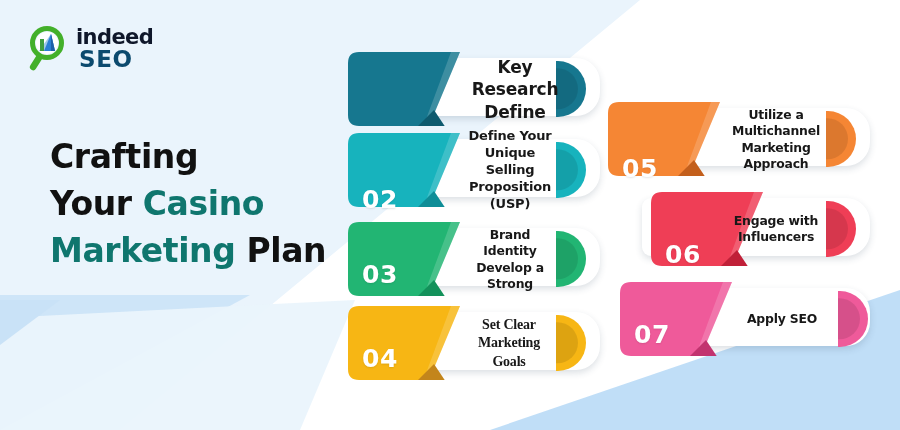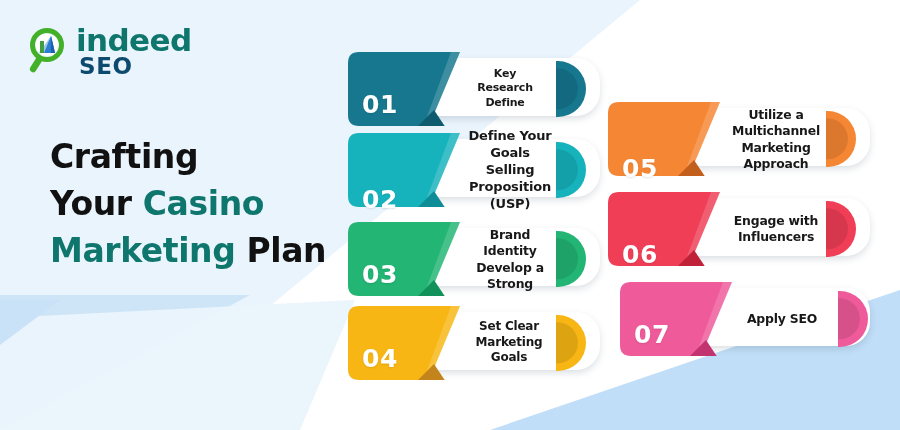--- a/index.html
+++ b/index.html
@@ -33,23 +33,23 @@
     left: 26px;
     top: 26px;
     display: flex;
     align-items: center;
     gap: 6px;
     z-index: 6;
   }
   #logo-mark { width: 44px; height: 46px; flex: 0 0 44px; }
   #logo-words { display: flex; flex-direction: column; line-height: 0.92; }
   #logo-indeed {
-    font-size: 31px;
-    font-weight: 700;
-    color: #0f766e;
+    font-size: 21px;
+    font-weight: 700;
+    color: #0f172a;
     letter-spacing: -0.6px;
     font-family: "DejaVu Sans", sans-serif;
   }
   #logo-seo {
     font-size: 23px;
     font-weight: 700;
     color: #0c4a6e;
     letter-spacing: 0.6px;
     margin-left: 3px;
     margin-top: 1px;
@@ -206,43 +206,42 @@
       <div class="card" style="left: 348px; top: 52px; width: 252px; height: 74px;">
         <div class="card-inner">
           <div class="plate"></div>
           <div class="endcap" style="width: 30px; height: 56px; left: 208px; background: rgb(22, 119, 143);"></div>
           <div class="numblock" style="width: 118px; height: 74px;">
             <svg class="numblock-shape" viewBox="0 0 118 74" preserveAspectRatio="none">
               <path d="M 11 0 L 112 0 L 86 62 Q 84 74 72 74 L 11 74 Q 0 74 0 63 L 0 11 Q 0 0 11 0 Z" fill="#16778f"></path>
               <path d="M 112 0 L 103 0 L 77 70 L 86 62 Z" fill="#ffffff" opacity="0.17"></path>
               <path d="M 86 58 L 100 79 L 70 74 Z" fill="#0e5a6e"></path>
             </svg>
-            <div class="num">01</div>
-          </div>
-          <div class="label" style="left: 118px; right: 56px; font-size: 11px;">
+          </div>
+          <div class="label" style="left: 118px; right: 36px; font-size: 17px;">
             <div>Key Research</div>
             <div>Define</div>
           </div>
         </div>
       </div>
       <div class="card" style="left: 348px; top: 133px; width: 252px; height: 74px;">
         <div class="card-inner">
           <div class="plate"></div>
           <div class="endcap" style="width: 30px; height: 56px; left: 208px; background: rgb(23, 179, 189);"></div>
           <div class="numblock" style="width: 118px; height: 88px; padding-left: 37px;">
             <svg class="numblock-shape" viewBox="0 0 118 74" preserveAspectRatio="none">
               <path d="M 11 0 L 112 0 L 86 62 Q 84 74 72 74 L 11 74 Q 0 74 0 63 L 0 11 Q 0 0 11 0 Z" fill="#17b3bd"></path>
               <path d="M 112 0 L 103 0 L 77 70 L 86 62 Z" fill="#ffffff" opacity="0.17"></path>
               <path d="M 86 58 L 100 79 L 70 74 Z" fill="#0f8d97"></path>
             </svg>
             <div class="num">02</div>
           </div>
           <div class="label" style="left: 118px; right: 46px; font-size: 13px;">
             <div>Define Your</div>
-            <div>Goals Selling</div>
+            <div>Unique Selling</div>
             <div>Proposition (USP)</div>
           </div>
         </div>
       </div>
       <div class="card" style="left: 348px; top: 222px; width: 252px; height: 74px;">
         <div class="card-inner">
           <div class="plate"></div>
           <div class="endcap" style="width: 30px; height: 56px; left: 208px; background: rgb(34, 181, 115);"></div>
           <div class="numblock" style="width: 118px; height: 74px;">
             <svg class="numblock-shape" viewBox="0 0 118 74" preserveAspectRatio="none">
@@ -263,21 +262,21 @@
           <div class="plate"></div>
           <div class="endcap" style="width: 30px; height: 56px; left: 208px; background: rgb(247, 182, 20);"></div>
           <div class="numblock" style="width: 118px; height: 74px;">
             <svg class="numblock-shape" viewBox="0 0 118 74" preserveAspectRatio="none">
               <path d="M 11 0 L 112 0 L 86 62 Q 84 74 72 74 L 11 74 Q 0 74 0 63 L 0 11 Q 0 0 11 0 Z" fill="#f7b614"></path>
               <path d="M 112 0 L 103 0 L 77 70 L 86 62 Z" fill="#ffffff" opacity="0.17"></path>
               <path d="M 86 58 L 100 79 L 70 74 Z" fill="#c3851b"></path>
             </svg>
             <div class="num">04</div>
           </div>
-          <div class="label" style="left: 118px; right: 48px; font-size: 12px;">
+          <div class="label" style="left: 118px; right: 48px; font-size: 14px; font-family: Liberation Serif, serif;">
             <div>Set Clear</div>
             <div>Marketing Goals</div>
           </div>
         </div>
       </div>
       <div class="card" style="left: 608px; top: 102px; width: 262px; height: 74px;">
         <div class="card-inner">
           <div class="plate"></div>
           <div class="endcap" style="width: 30px; height: 56px; left: 218px; background: rgb(245, 134, 52);"></div>
           <div class="numblock" style="width: 118px; height: 88px;">
@@ -291,21 +290,21 @@
           <div class="label" style="left: 120px; right: 46px; font-size: 12.4px;">
             <div>Utilize a Multichannel</div>
             <div>Marketing Approach</div>
           </div>
         </div>
       </div>
       <div class="card" style="left: 608px; top: 192px; width: 262px; height: 74px;">
         <div class="card-inner">
           <div class="plate"></div>
           <div class="endcap" style="width: 30px; height: 56px; left: 218px; background: rgb(239, 62, 86);"></div>
-          <div class="numblock" style="width: 118px; height: 84px;">
+          <div class="numblock" style="width: 118px; height: 84px; margin-left: 43px;">
             <svg class="numblock-shape" viewBox="0 0 118 74" preserveAspectRatio="none">
               <path d="M 11 0 L 112 0 L 86 62 Q 84 74 72 74 L 11 74 Q 0 74 0 63 L 0 11 Q 0 0 11 0 Z" fill="#ef3e56"></path>
               <path d="M 112 0 L 103 0 L 77 70 L 86 62 Z" fill="#ffffff" opacity="0.17"></path>
               <path d="M 86 58 L 100 79 L 70 74 Z" fill="#c02038"></path>
             </svg>
             <div class="num">06</div>
           </div>
           <div class="label" style="left: 120px; right: 46px; font-size: 12.4px;">
             <div>Engage with</div>
             <div>Influencers</div>

